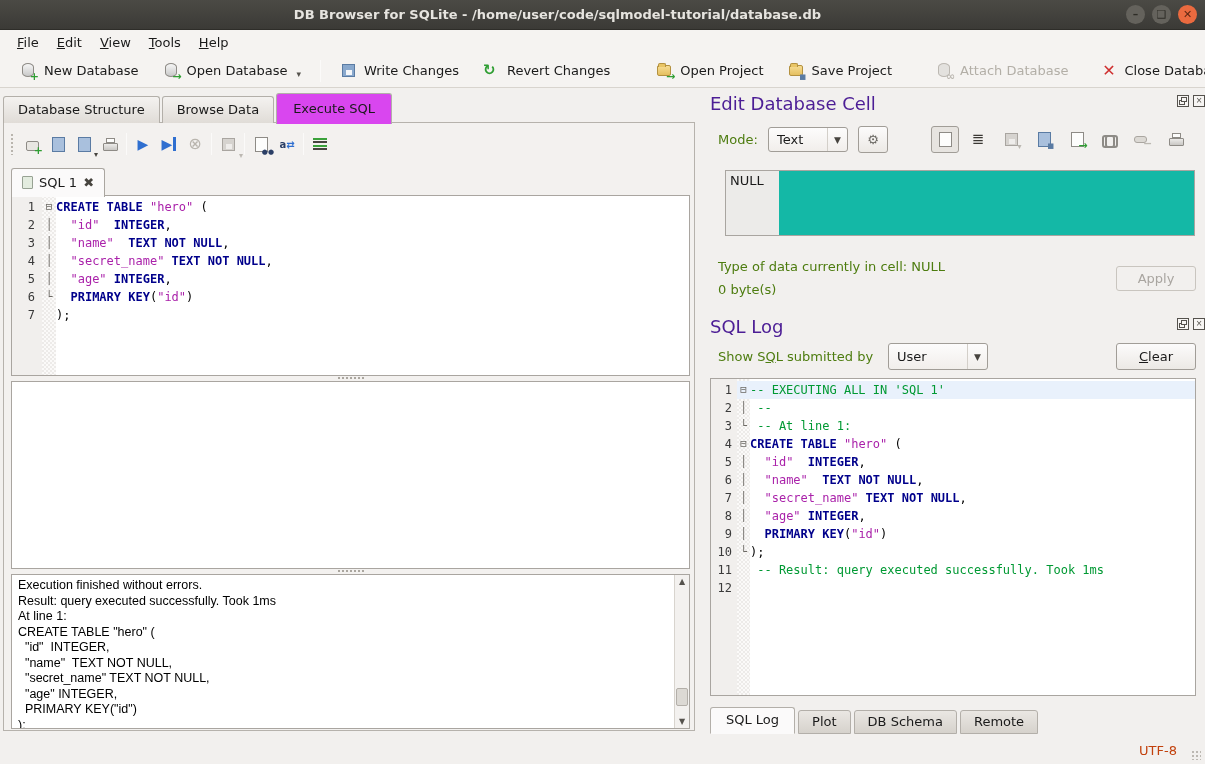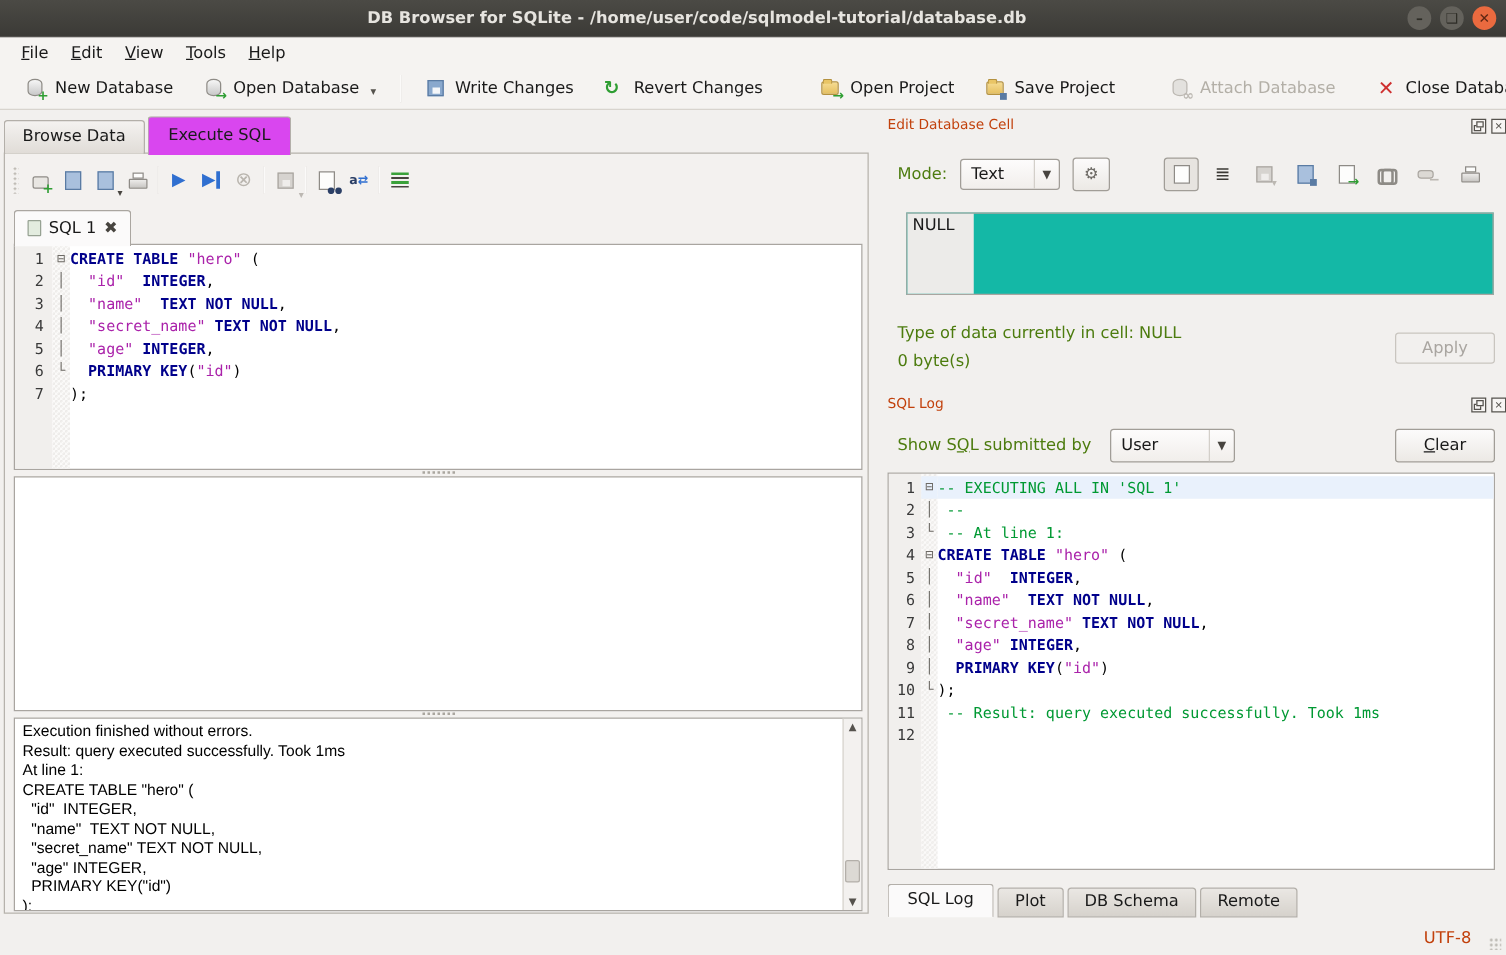--- a/index.html
+++ b/index.html
@@ -110,21 +110,21 @@
     white-space:pre; overflow:hidden; color:#000; }
   .vscroll { position:absolute; right:0; top:0; bottom:0; width:15px; background:#f3f1ef; border-left:1px solid #d8d4ce; }
   .vscroll .arr { position:absolute; left:0; width:14px; height:13px; text-align:center;
     font-size:8px; color:#55524d; line-height:13px; }
   .vscroll .arr.up { top:0; }
   .vscroll .arr.down { bottom:0; }
   .vscroll .thumb { position:absolute; left:1px; width:12px; height:18px; top:113px;
     background:#dcd9d4; border:1px solid #b3afa9; border-radius:2px; }
 
   
-  .dock-title { position:absolute; font-size:11px; color:#c2410c; }
+  .dock-title { position:absolute; font-size:18px; color:#4c1d95; }
   .dock-btns { position:absolute; display:flex; gap:4px; }
   .dock-btn { width:12px; height:12px; border:1px solid #55524d; font-size:8px; line-height:10px;
     text-align:center; color:#55524d; background:#f7f5f3; position:relative; }
   .restore-inner { position:absolute; right:1px; top:1px; width:6px; height:5px; border:1px solid #55524d; background:#f7f5f3; }
   .restore-back { position:absolute; left:1px; bottom:1px; width:6px; height:5px; border:1px solid #55524d; }
 
   .combo { border:1px solid #a19d97; border-radius:3px; background:linear-gradient(#fdfcfc,#f1eeeb);
     display:flex; align-items:center; position:absolute; padding-left:8px; }
   .combo .val { flex:1; }
   .combo .carrow { width:20px; text-align:center; font-size:9px; color:#47443f; border-left:1px solid #d3cfc9; align-self:stretch; display:flex; align-items:center; justify-content:center; }
@@ -242,20 +242,21 @@
       </span>
     <span>Attach Database</span>
   </span>
   <span class="tb-btn" style="margin-left:12px;">
     <span class="close-x">✕</span>
     <span>Close Database</span>
   </span>
 </div>
 
 <div class="main-tabs">
+  <span class="mtab">Database Structure</span>
   <span class="mtab">Browse Data</span>
   <span class="mtab active">Execute SQL</span>
 </div>
 
 <div class="left-frame">
 
   <div class="sql-toolbar">
     <span class="tb-handle"></span>
     <span class="sbtn">
         <span class="mini-doc tab"></span>

